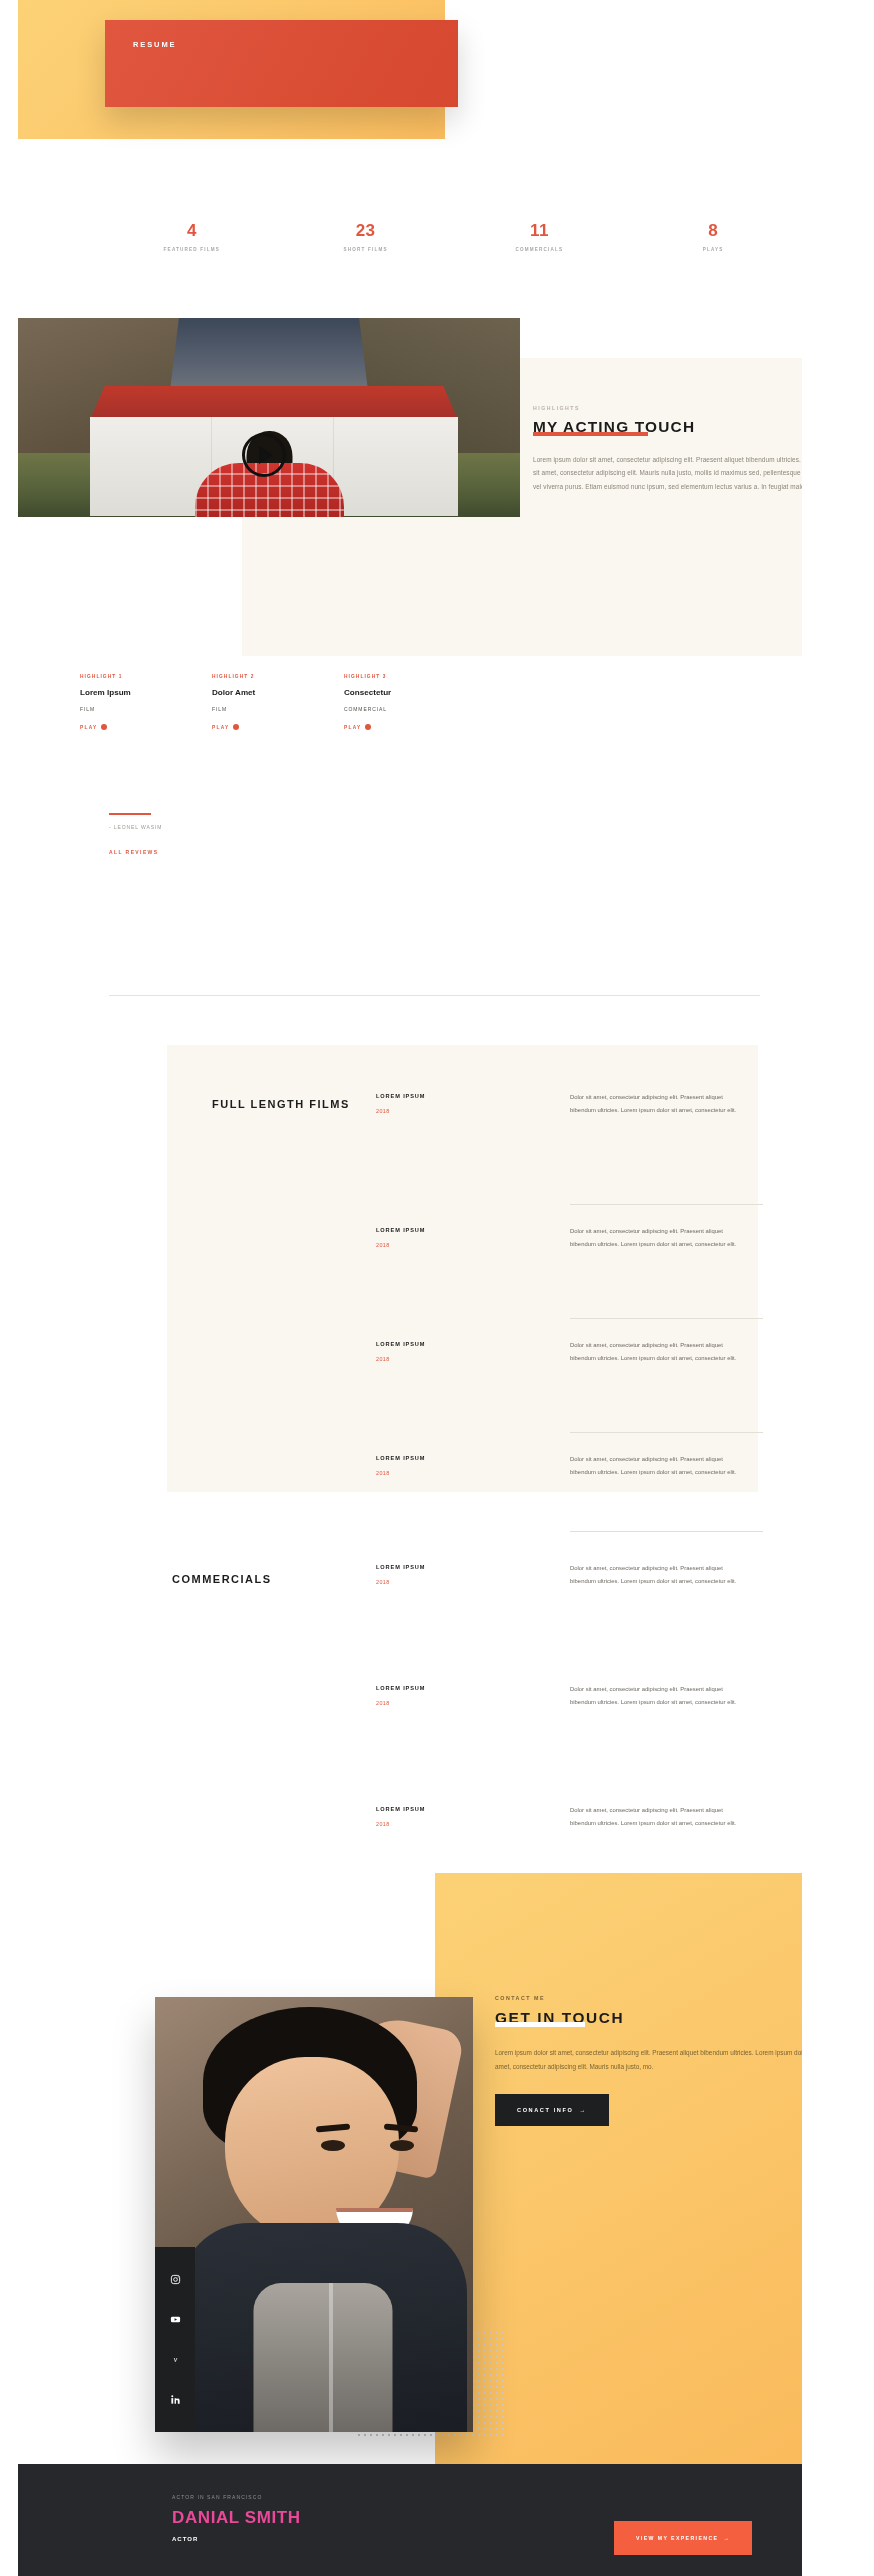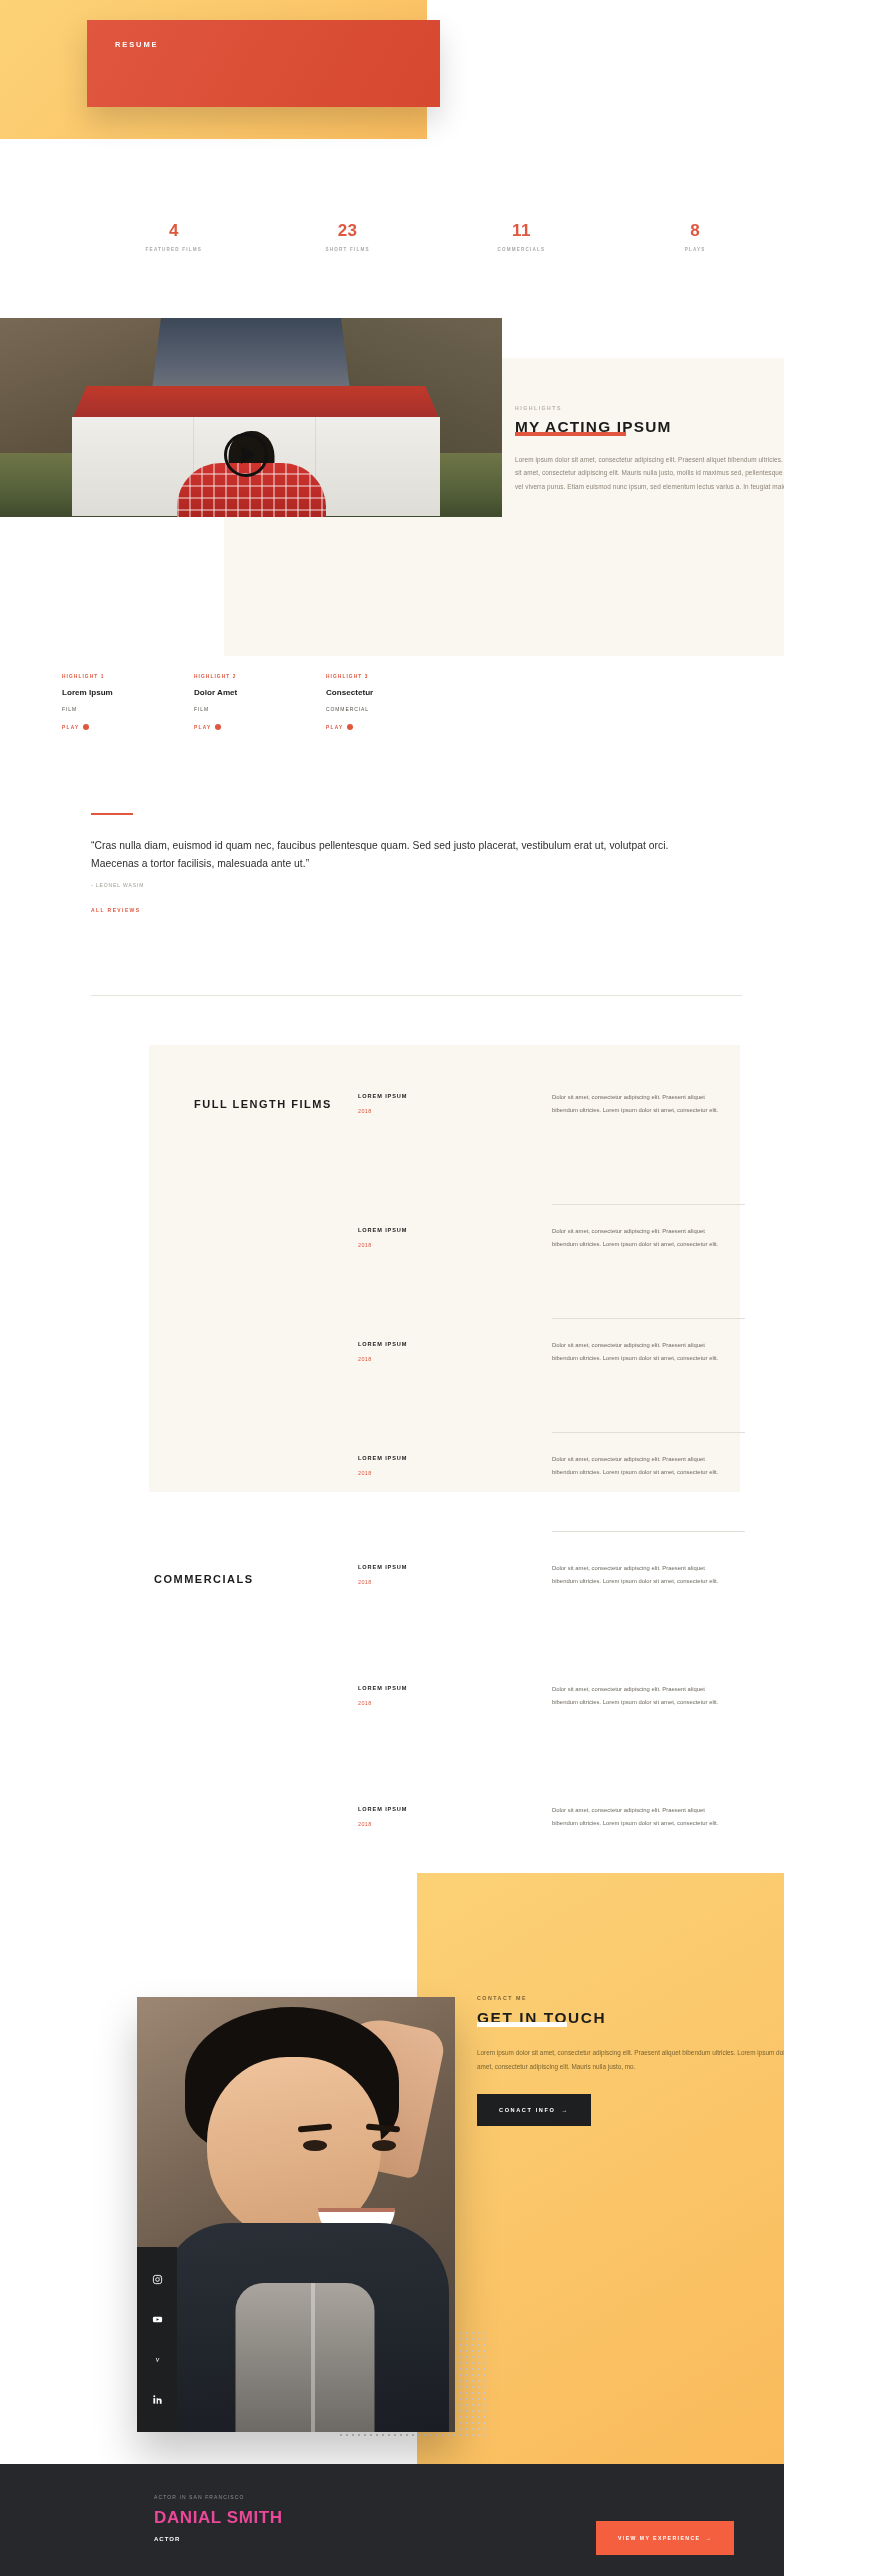--- a/index.html
+++ b/index.html
@@ -8,20 +8,21 @@
     background: #ffffff;
     font-family: "Liberation Sans", sans-serif;
     -webkit-font-smoothing: antialiased;
   }
   .page {
     position: relative;
     width: 784px;
     height: 2576px;
     overflow: hidden;
     background: #ffffff;
+    margin-left: 18px;
   }
 
   
   .hero-yellow {
     position: absolute;
     left: 0; top: 0;
     width: 427px; height: 139px;
     background: linear-gradient(135deg, #fcd277 0%, #fbbd5f 100%);
   }
   .hero-banner {
@@ -402,21 +403,21 @@
     </div>
   </div>
 
   <div class="play-btn">
     <div class="play-tri"></div>
   </div>
 
   <div class="reel-text">
     <div class="eyebrow">HIGHLIGHTS</div>
     <div class="h2">
-      <span>MY ACTING IPSUM</span>
+      <span>MY ACTING TOUCH</span>
       <span class="rule"></span>
     </div>
     <div class="body-copy">Lorem ipsum dolor sit amet, consectetur adipiscing elit. Praesent aliquet bibendum ultricies. Lorem ipsum dolor sit amet, consectetur adipiscing elit. Mauris nulla justo, mollis id maximus sed, pellentesque sit amet ex. Nulla vel viverra purus. Etiam euismod nunc ipsum, sed elementum lectus varius a. In feugiat malesuada urna</div>
   </div>
 
   <div class="cards-bg"></div>
   <div class="cards">
     <div class="card">
       <div class="card-tag">HIGHLIGHT 1</div>
       <div class="card-title">Lorem Ipsum</div>
@@ -441,21 +442,20 @@
       <div class="card-type">COMMERCIAL</div>
       <div class="card-play">
         <span>PLAY</span>
         <span class="play-dot"></span>
       </div>
     </div>
   </div>
 
   <div class="quote-wrap">
     <div class="quote-rule"></div>
-    <div class="quote-text">“Cras nulla diam, euismod id quam nec, faucibus pellentesque quam. Sed sed justo placerat, vestibulum erat ut, volutpat orci. Maecenas a tortor facilisis, malesuada ante ut.”</div>
     <div class="quote-author">- LEONEL WASIM</div>
     <div class="all-reviews">ALL REVIEWS</div>
   </div>
   <div class="quote-divider"></div>
 
   <div class="films-panel"></div>
   <div class="sec-title" style="left:194px; top:1098px;">FULL LENGTH FILMS</div>
   <div class="rows" style="left:358px; top:1091px; width:387px;">
     <div class="row" style="height:114px;">
       <div class="row-left">

